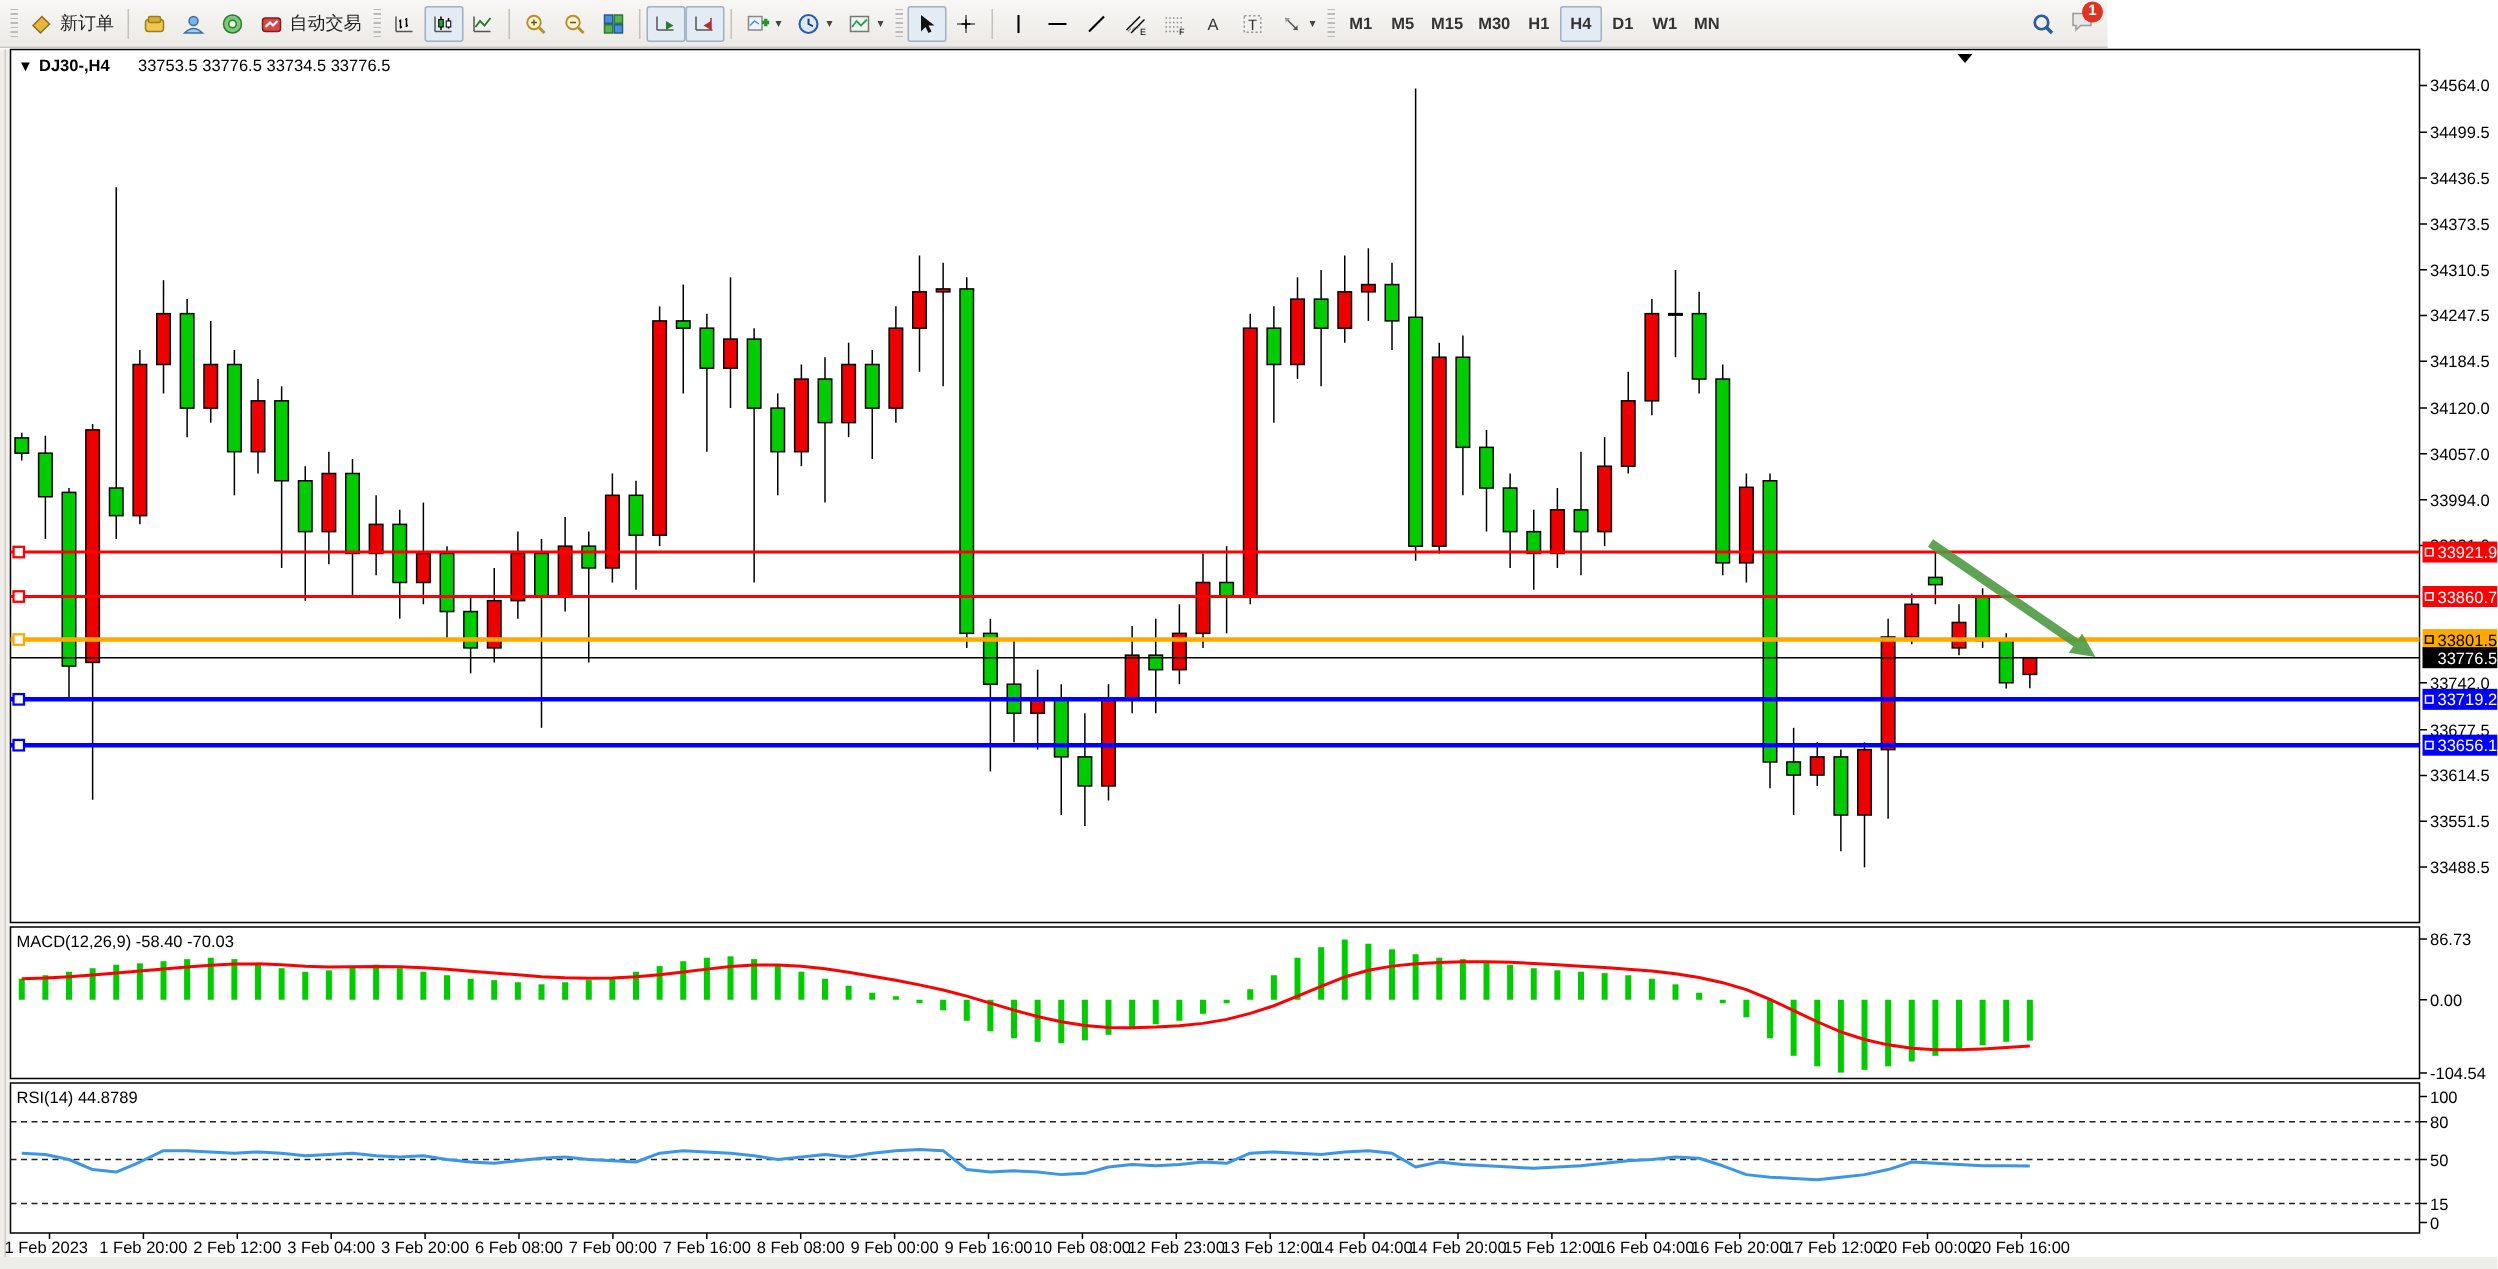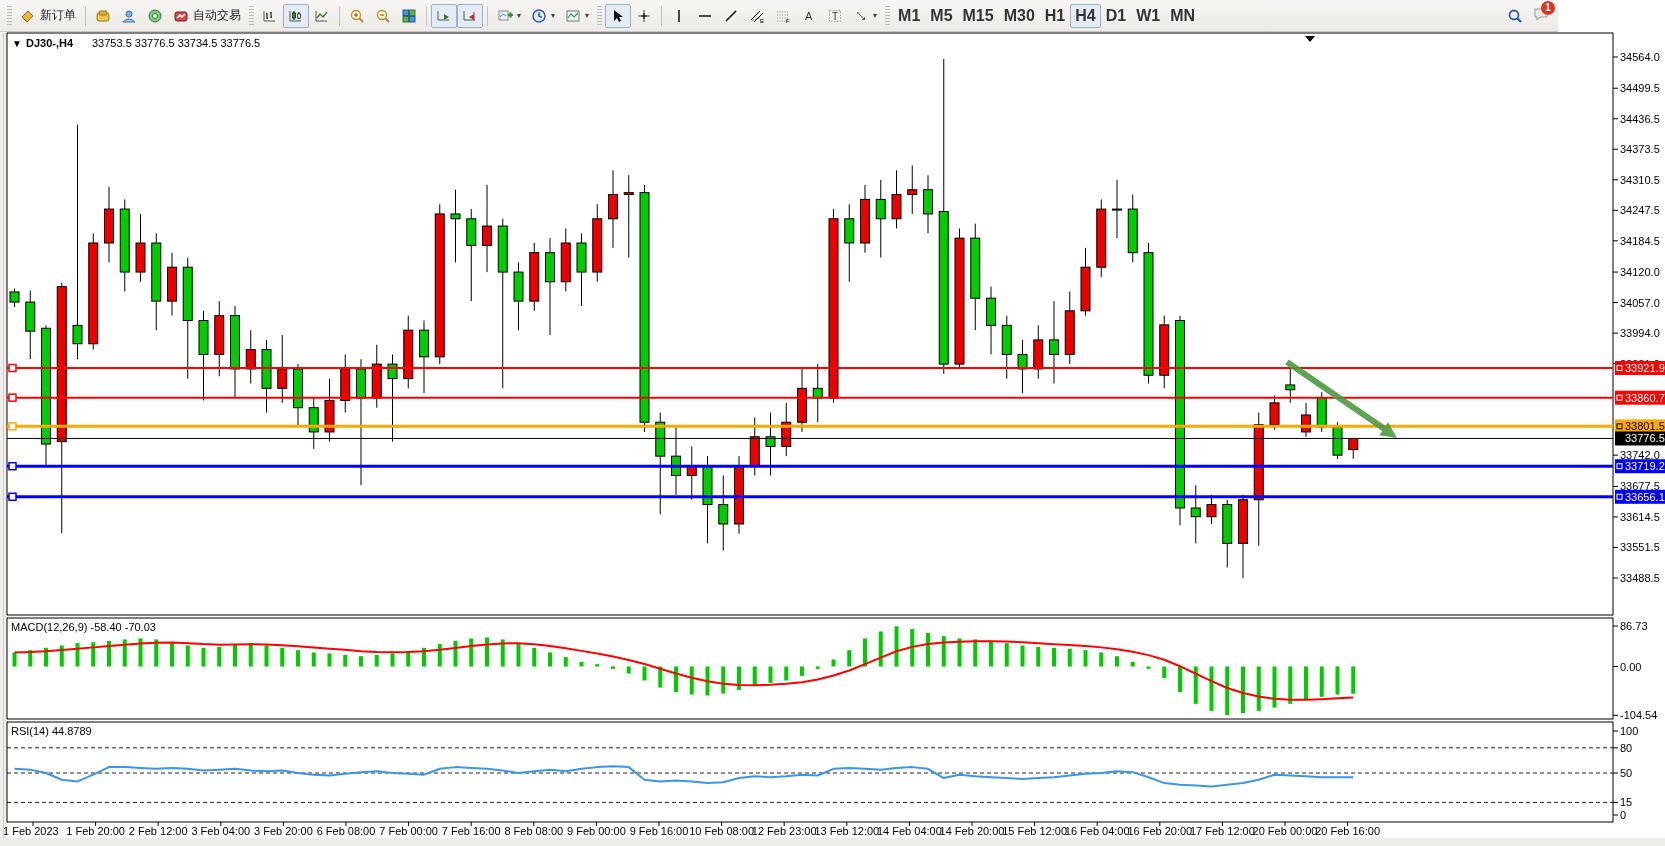--- a/index.html
+++ b/index.html
@@ -1,29 +1,29 @@
 <!DOCTYPE html>
 <html><head>
 <meta charset="utf-8">
 <style>
   * { margin:0; padding:0; box-sizing:border-box; }
   html,body { width:1665px; height:846px; overflow:hidden; background:#ffffff;
     font-family:"Liberation Sans","DejaVu Sans",sans-serif; }
   
-  #toolbar { position:absolute; top:0; left:0; width:1558px; height:32px;
+  #toolbar { position:absolute; top:0; left:0; width:1405px; height:32px;
     background:linear-gradient(#f8f7f5,#eceae6); border-bottom:1px solid #c9c6c0;
     display:flex; align-items:center; padding:11px 4px; z-index:10; }
   .tbtn { height:24px; min-width:26px; display:flex; align-items:center; justify-content:center;
     gap:4px; padding:0 4px; border:1px solid transparent; border-radius:2px; font-size:12px; color:#222; }
   .tbtn.pressed { border:1px solid #9db0c4; background:#e3ecf5;justify-content:center; }
   .tbtn .caret { font-size:8px; color:#444; }
   .grip { width:5px; height:20px; margin:0 3px;
     background:repeating-linear-gradient(#bbb 0 1px, transparent 1px 3px); }
   .sep { width:1px; height:20px; background:#c4c1bb; margin:0 4px; }
-  .tflabel { font-size:16px; color:#333; font-weight:bold; }
+  .tflabel { font-size:11px; color:#333; font-weight:bold; }
   .tbtn.tf { min-width:28px; }
   #tb-spacer { flex:1; }
   .icon16 { width:16px; height:16px; display:inline-block; }
   #chat-badge { position:absolute; top:-5px; right:-6px; background:#e03423; color:#fff;
     border-radius:8px; font-size:10px; font-weight:bold; min-width:14px; height:14px;
     line-height:14px; text-align:center; padding:0 2px; }
   #chat-wrap { position:relative; }
   
   #chart-svg { position:absolute; top:0; left:0; }
   text { font-family:"Liberation Sans","DejaVu Sans",sans-serif; }

